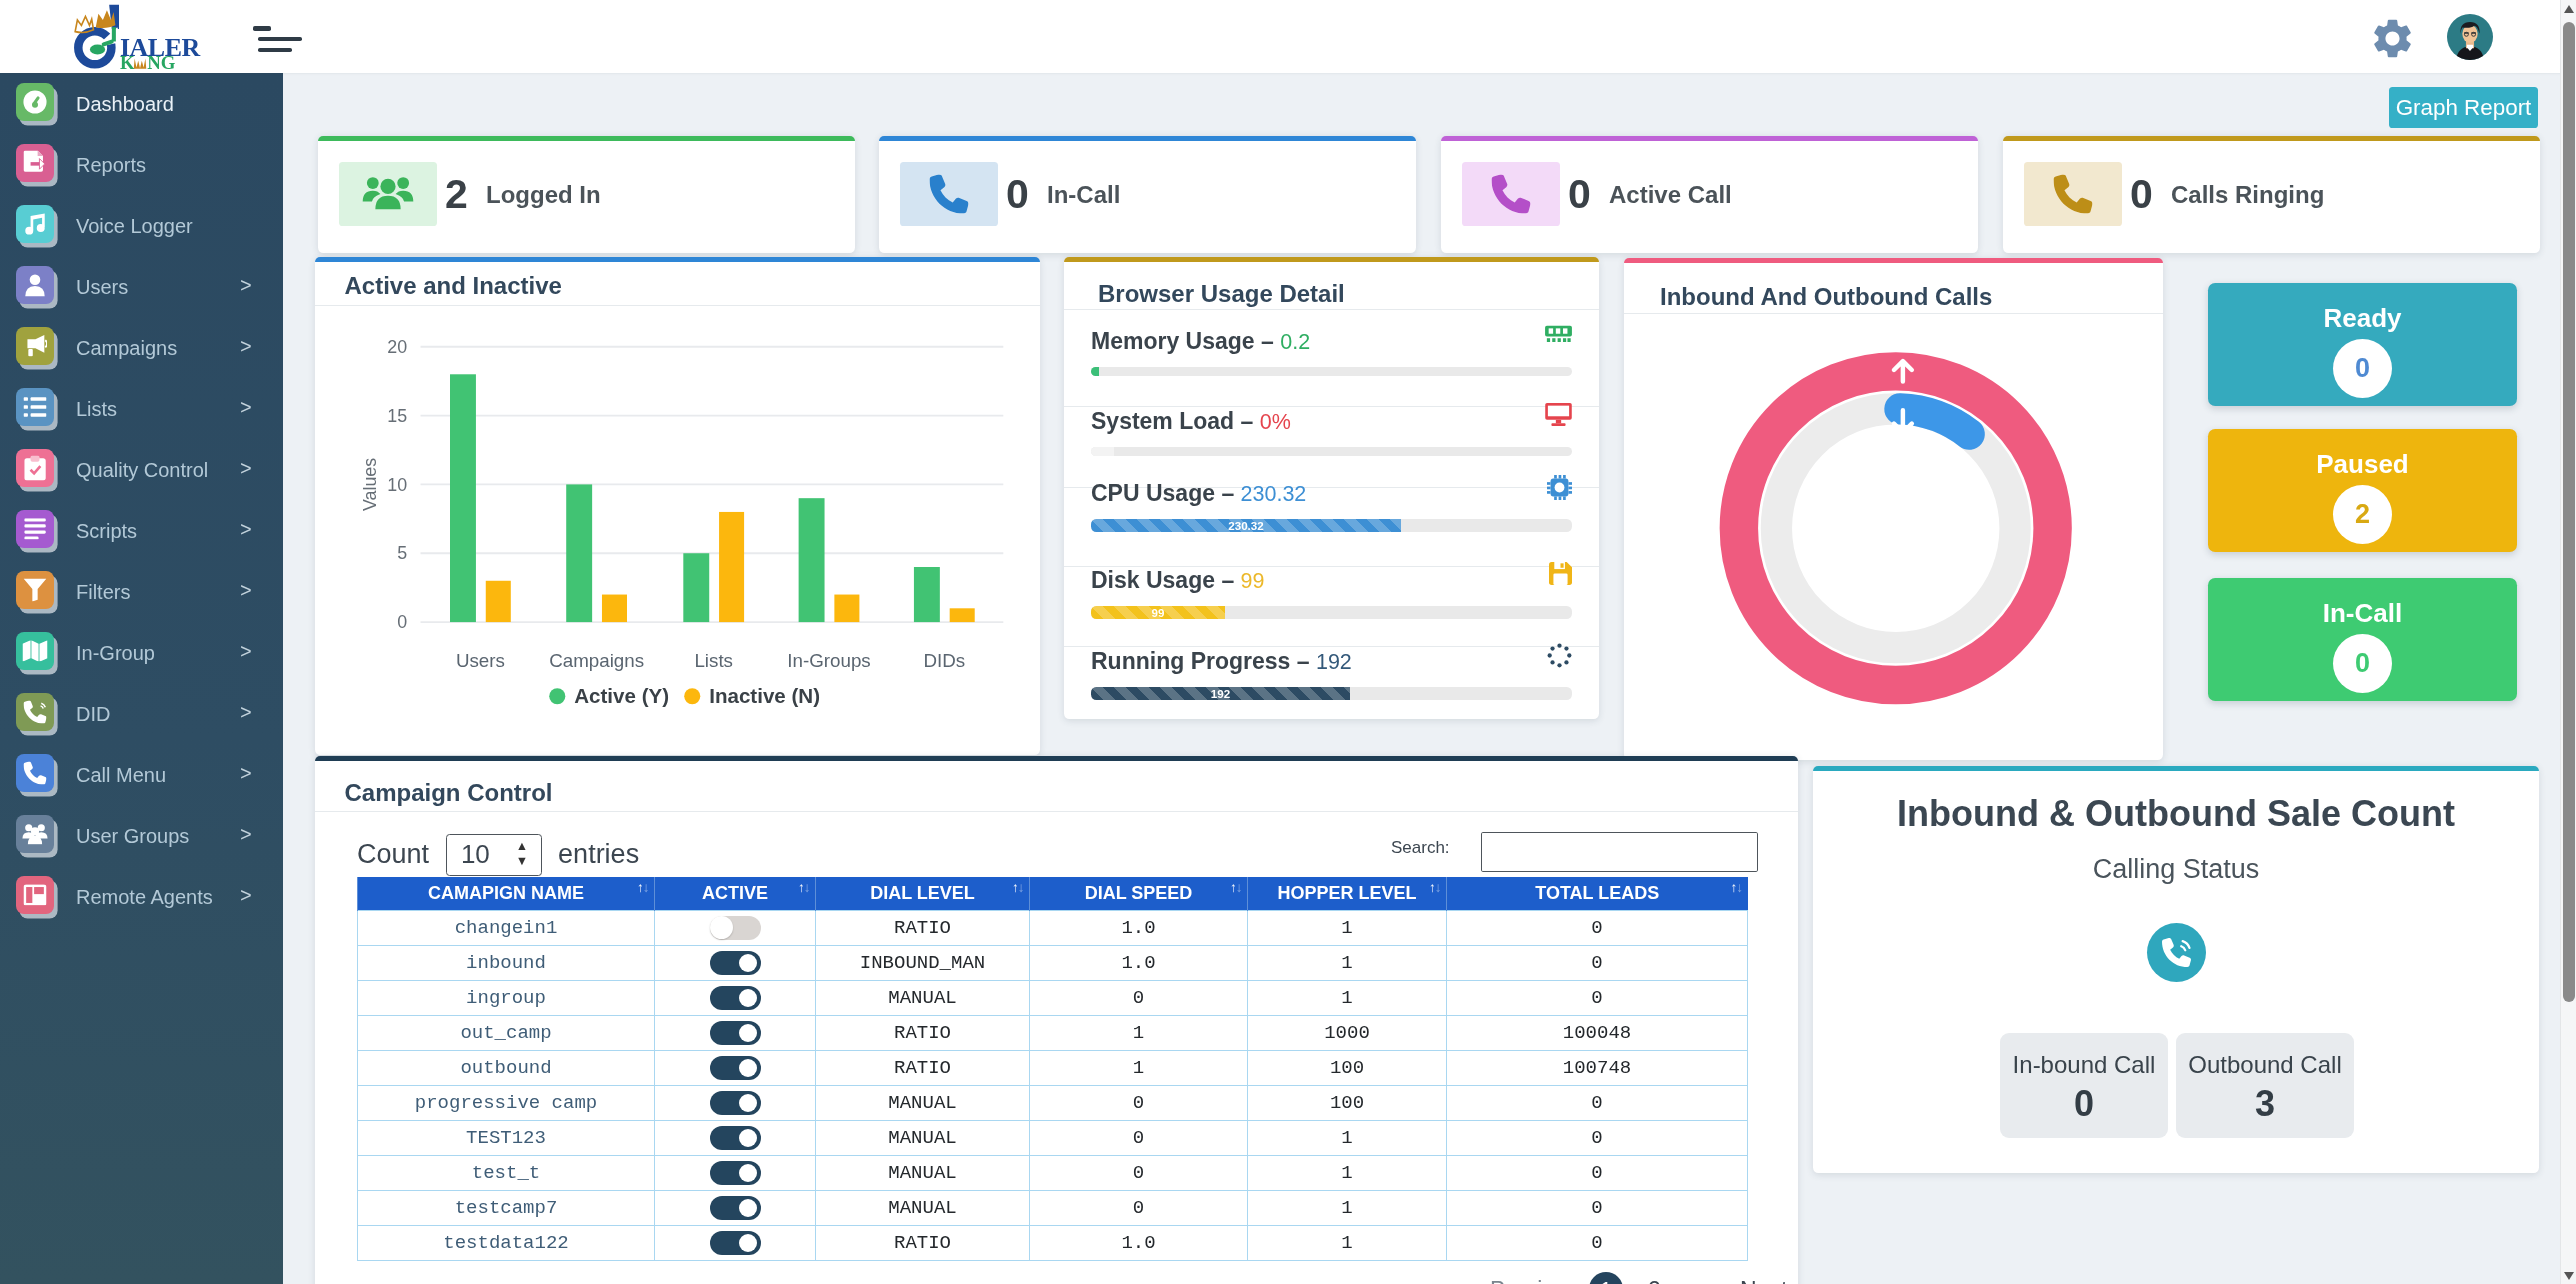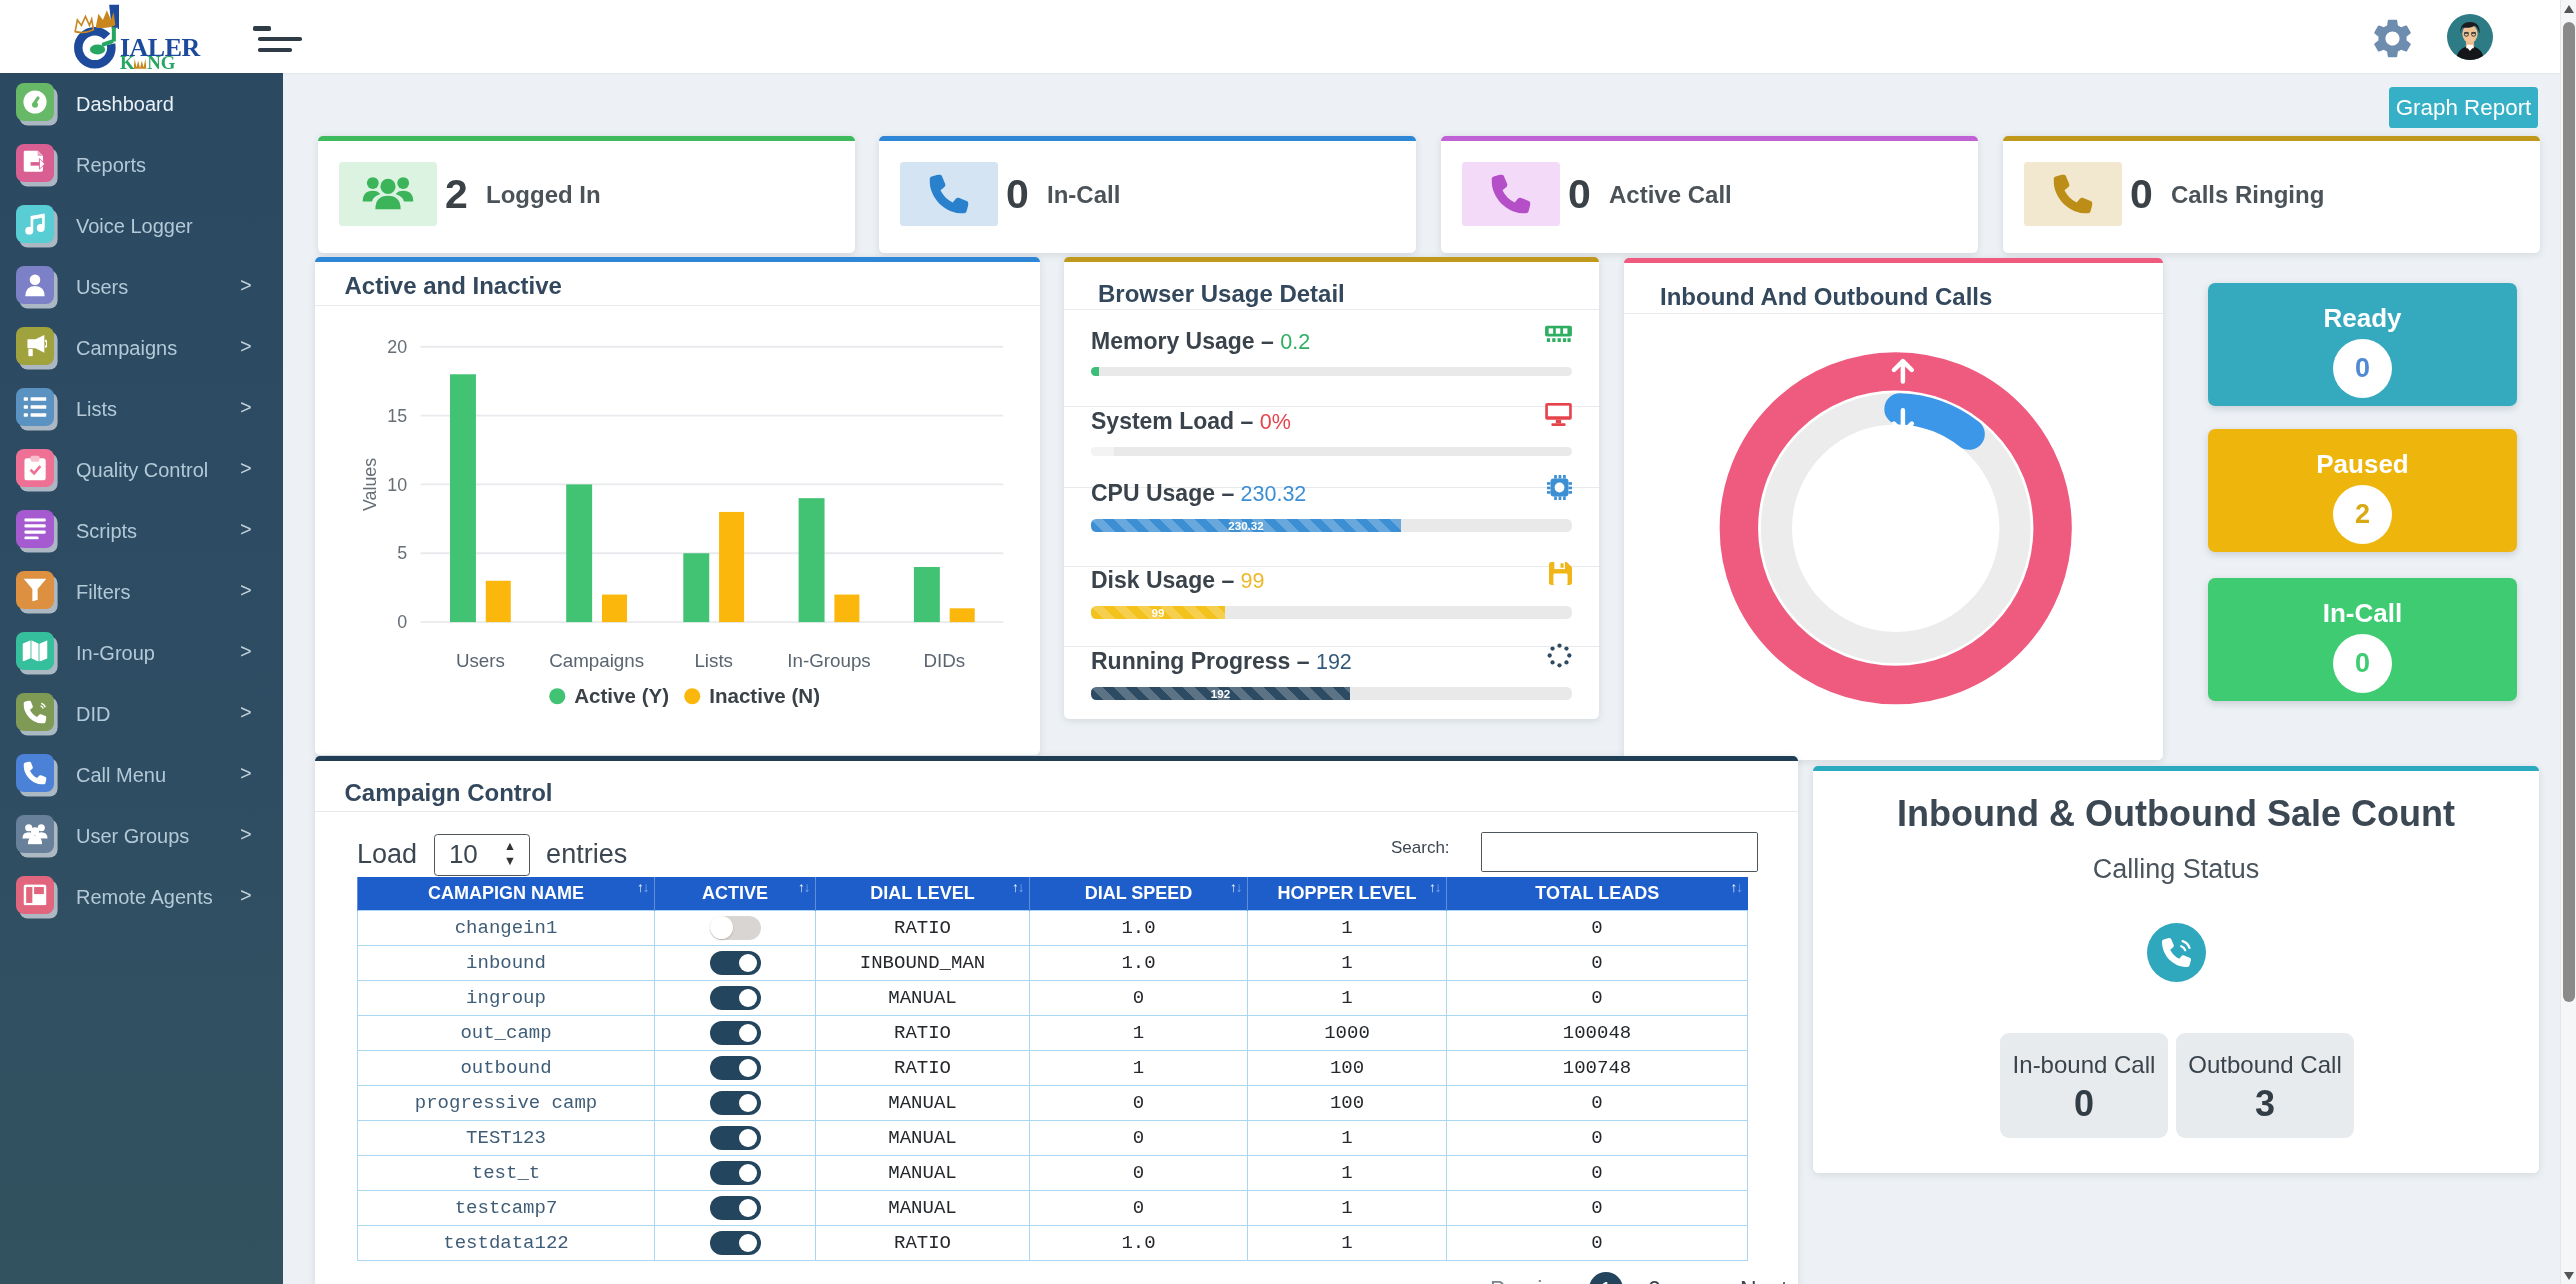--- a/index.html
+++ b/index.html
@@ -458,21 +458,21 @@
     </div>
 <div class="agent" style="top:578px;background:#3ecb72">
       <div class="t">In-Call</div>
       <div class="circ" style="color:#3ecb72">0</div>
     </div>
 <div class="card" style="left:315px;top:756px;width:1483px;height:572px;border-radius:5.4px 5.4px 0 0;">
 <div class="topbar" style="background:#1f3d54;height:5.4px;"></div>
 <div class="ctitle" style="left:29.5px;top:23px;">Campaign Control</div>
 <div class="sep" style="left:0;top:55px;width:1483px;"></div>
 <div class="abs" style="left:42px;top:76px;height:43px;font-size:27px;color:#3c4650;line-height:43px;">
-<span style="vertical-align:middle;">Load</span>
+<span style="vertical-align:middle;">Count</span>
 <span style="display:inline-block;vertical-align:middle;width:96px;height:42px;border:1.8px solid #4e555b;border-radius:3.6px;margin:0 9px;position:relative;font-size:26px;">
 <span style="position:absolute;left:14.3px;top:0;line-height:39px;">10</span>
 <span style="position:absolute;right:12.5px;top:4.5px;font-size:12.5px;color:#333;line-height:14.3px;">▲<br>▼</span>
 </span>
 <span style="vertical-align:middle;">entries</span></div>
 <div class="abs" style="left:1076px;top:82px;font-size:17px;color:#3c4650;">Search:</div>
 <div class="abs" style="left:1166px;top:76px;width:277px;height:40px;border:1.8px solid #4e555b;border-radius:1.8px;background:#fff;"></div>
 <table id="ct" class="abs" style="left:42px;top:121px;">
         <colgroup>
           <col style="width:297px">

